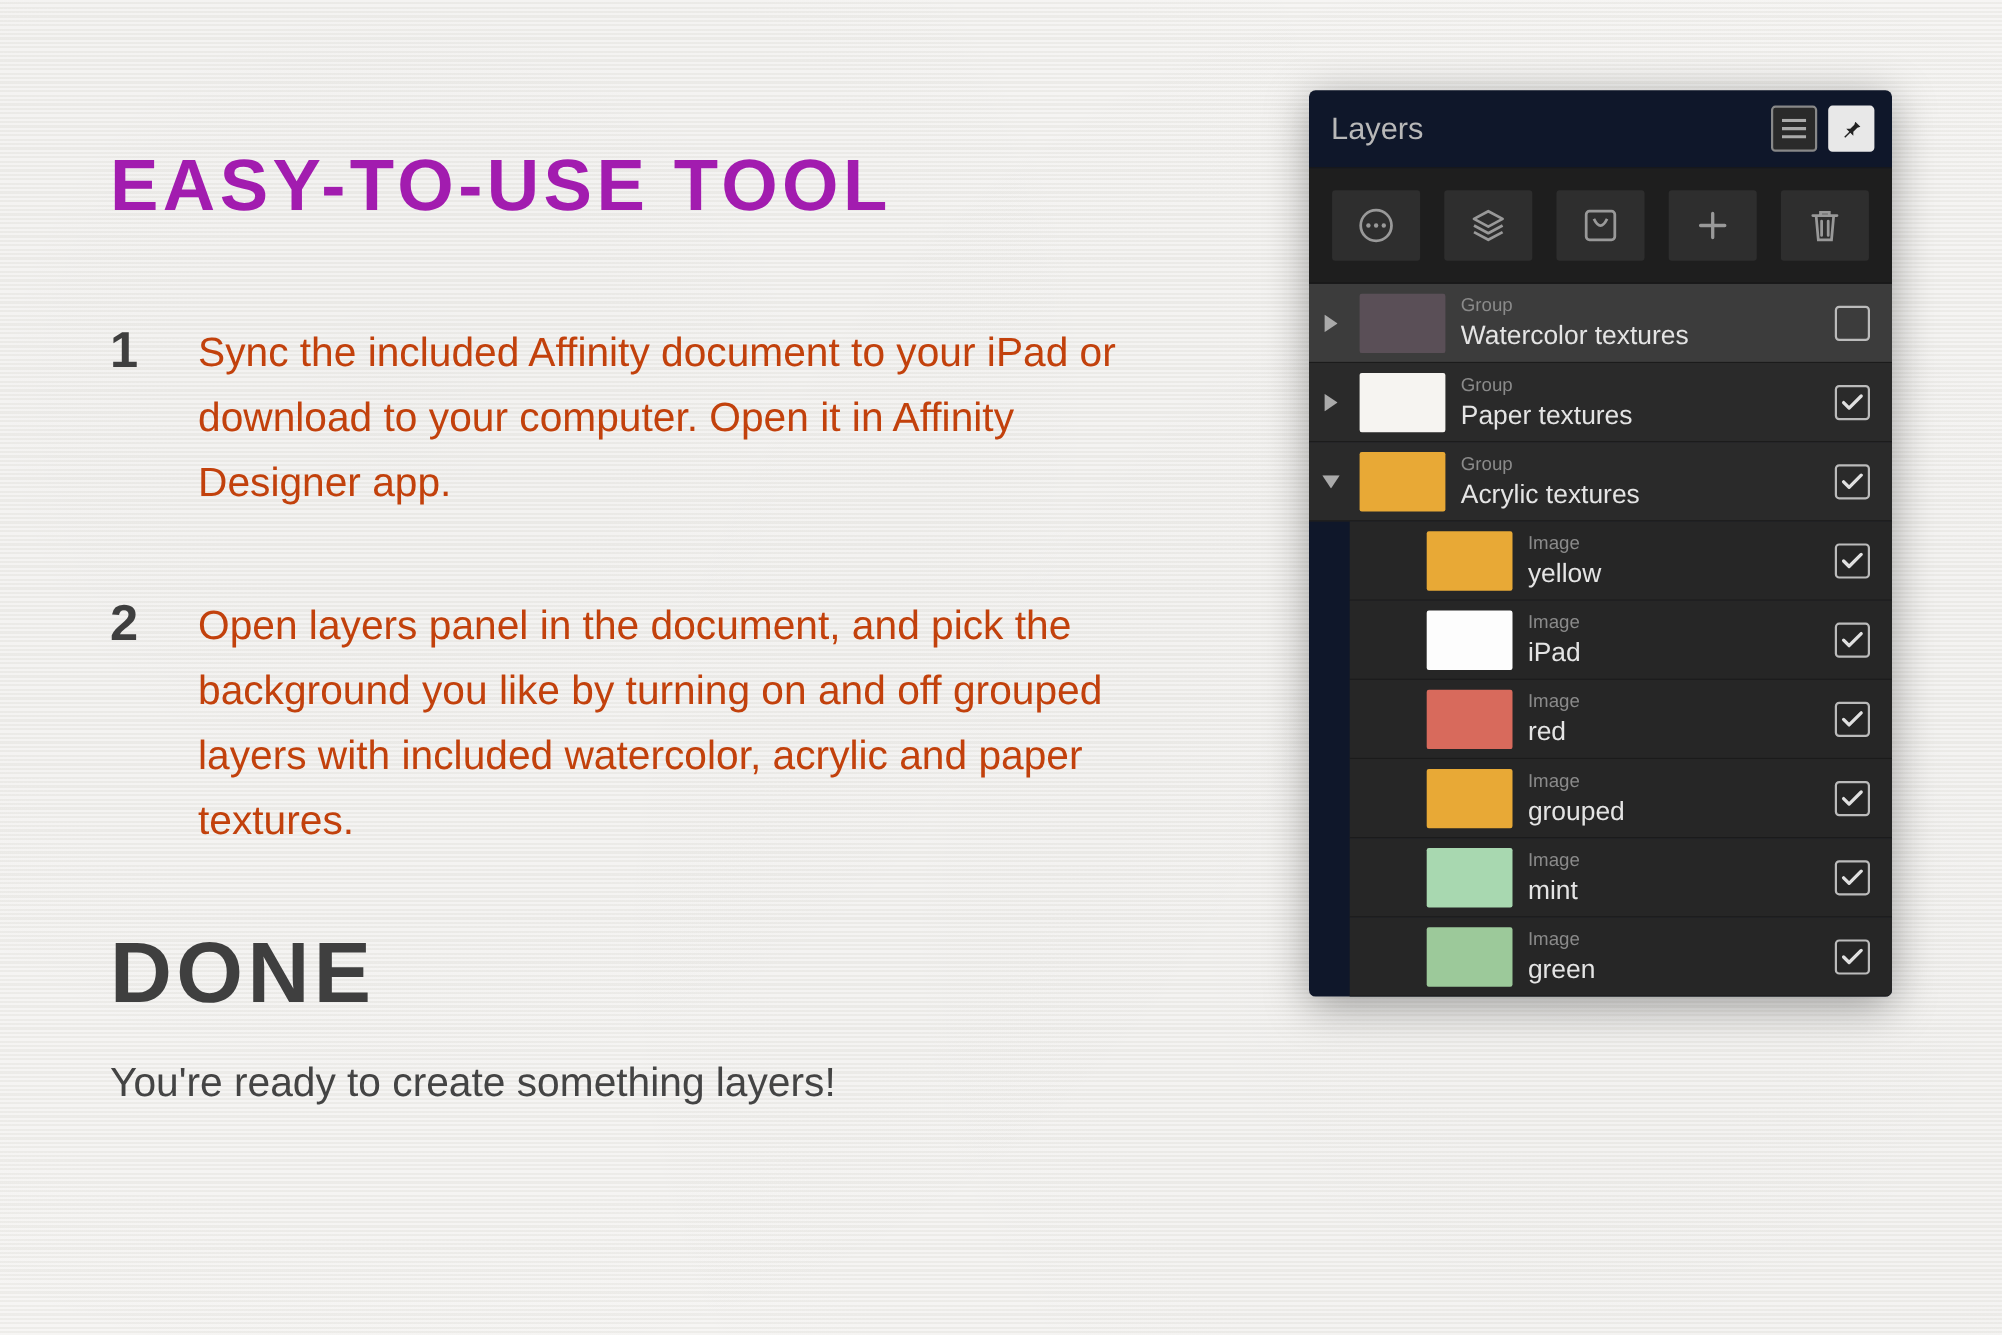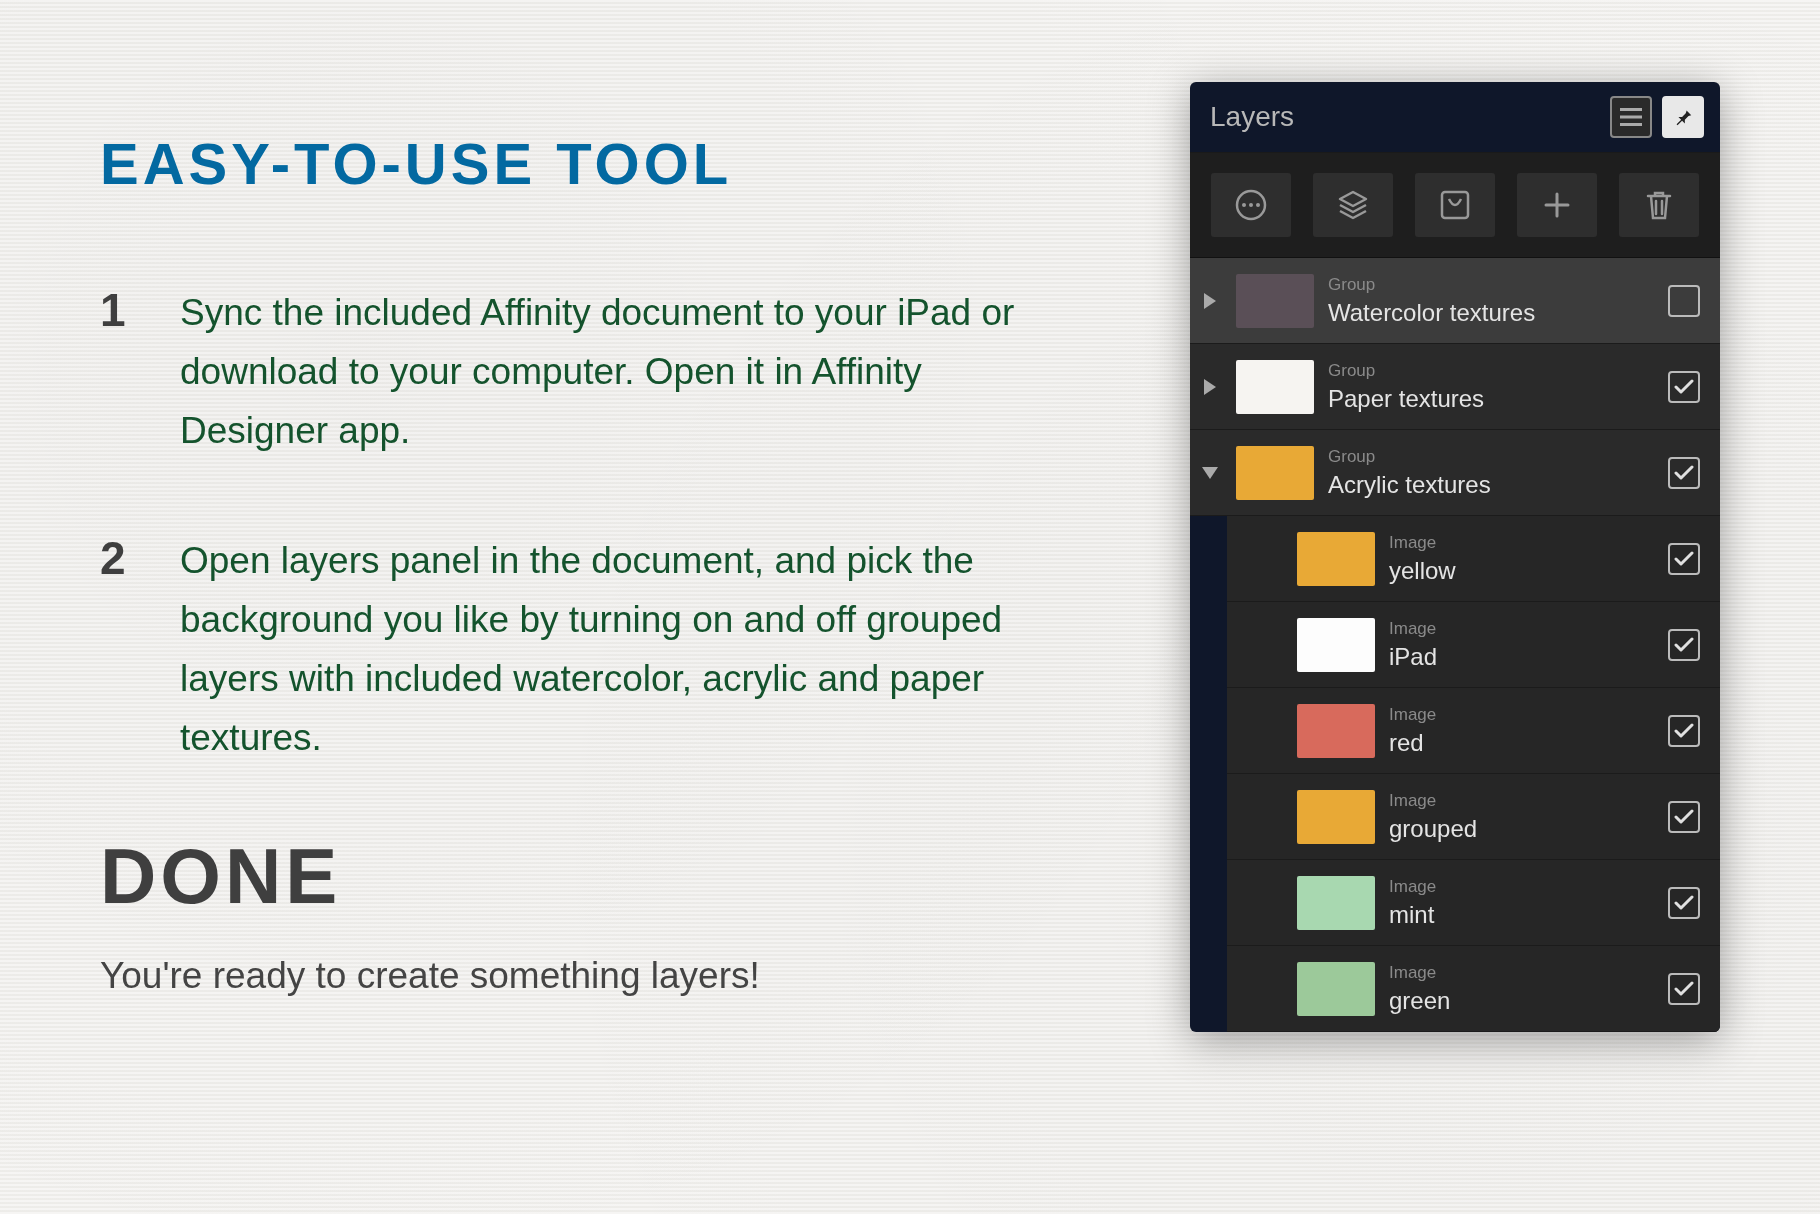--- a/index.html
+++ b/index.html
@@ -23,40 +23,40 @@
 
   .left-col {
     position: absolute;
     left: 100px;
     top: 135px;
     width: 980px;
   }
   .title {
     font-family: Impact, "Arial Black", sans-serif;
     font-weight: 900;
-    font-size: 58px;
+    font-size: 66px;
     letter-spacing: 4px;
-    color: #0369a1;
+    color: #a21caf;
     margin-bottom: 90px;
     line-height: 1;
   }
   .steps { list-style: none; }
   .step { display: flex; gap: 40px; margin-bottom: 70px; }
   .step-num {
     font-family: Impact, "Arial Black", sans-serif;
     font-weight: 900;
     font-size: 46px;
     color: #3f3f3f;
     line-height: 1.2;
     min-width: 40px;
   }
   .step-text {
     font-size: 37px;
     line-height: 1.6;
-    color: #14532d;
+    color: #c2410c;
     font-weight: 400;
   }
   .done-heading {
     font-family: Liberation Sans, sans-serif;
     font-weight: 900;
     font-size: 78px;
     letter-spacing: 4px;
     color: #3f3f3f;
     margin-top: 30px;
     margin-bottom: 40px;
@@ -115,21 +115,21 @@
     background: #2e2e2e;
     display: flex; align-items: center; justify-content: center;
     color: #999;
     border-radius: 3px;
   }
 
   .layer-list { }
   .layer-row {
     display: flex;
     align-items: center;
-    height: 86px;
+    height: 72px;
     border-bottom: 1px solid #1b1b1b;
     padding-right: 20px;
     gap: 14px;
     background: #2a2a2a;
   }
   .layer-row.selected { background: #3c3c3c; }
   .layer-row.child { padding-left: 24px; background: #262626; margin-left: 37px; }
 
   .disclosure {
     width: 24px; height: 24px;

